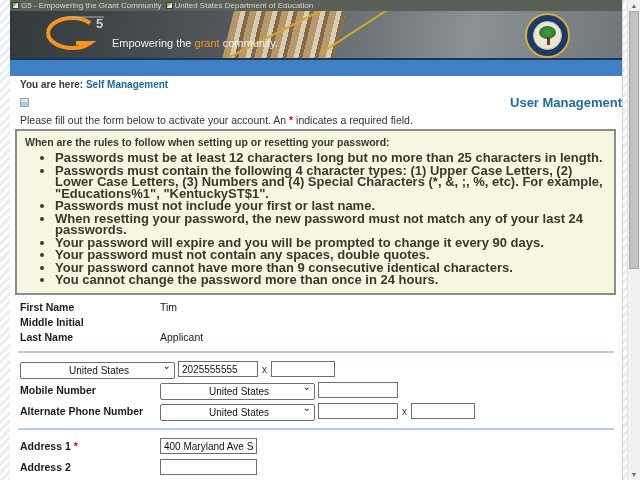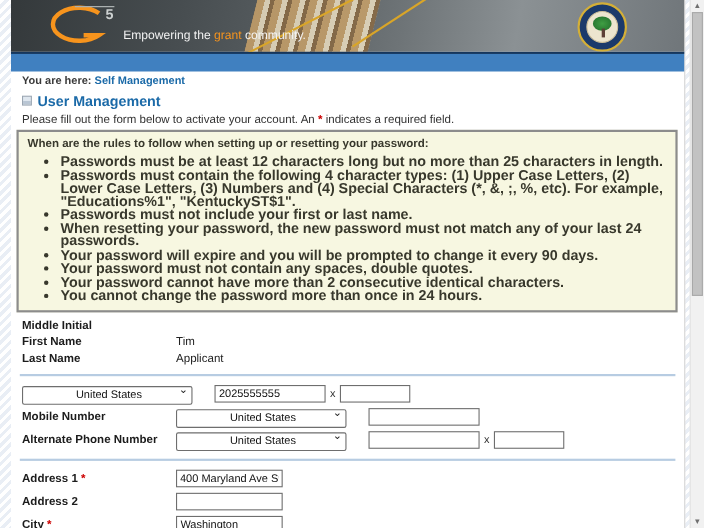--- a/index.html
+++ b/index.html
@@ -46,21 +46,21 @@
   .navbar { height:18px; background:#4080c0; border-top:2px solid #16365c;
             display:flex; align-items:center; gap:24px; padding-left:22px; }
   .navitem { color:#fff; font-weight:bold; font-size:14px; cursor:pointer;margin-top:36px; }
 
   .content { padding-left:10px; }
 
   .breadcrumb { margin-top:3px; font-size:10px; font-weight:bold; color:#3a3a3a; }
   .breadcrumb .link { color:#1b6aa8; }
 
   .pagetitle { margin-top:5px; display:flex; align-items:center; gap:5px;
-               color:#1b6aa8; font-weight:bold; font-size:13px; }
+               color:#1b6aa8; font-weight:bold; font-size:13px;justify-content:space-between; }
   .titleicon { width:9px; height:9px; border:1px solid #9aa6b2; background:
                linear-gradient(#dfe7ef 50%,#b9c6d4 50%); }
 
   .instruction { margin-top:4px; font-size:10.5px; color:#333; }
   .req { color:#cc0000; font-weight:bold; }
 
   .rulesbox { margin:3px 6px 0 -5px; background:#f7f7e1; border:2px solid #8c8c8c;
               padding:5px 8px 6px 8px; color:#38382c; }
   .rulesbox .rtitle { font-size:10.5px; font-weight:bold; }
   .rulesbox ul { margin-top:4px; padding-left:30px; }
@@ -76,40 +76,50 @@
 
   input[type=text] { height:16px; font-size:10px; font-family:inherit;
      border:1px solid #6e6e6e; padding:0 3px; background:#fff; color:#111; }
   .selwrap { position:relative; display:inline-block; }
   select { -webkit-appearance:none; appearance:none; height:17px; font-size:10px;
      font-family:inherit; border:1px solid #6e6e6e; background:#fff; color:#111;
      padding:0 16px 0 3px; border-radius:2px; }
   .selwrap::after { content:"⌄"; position:absolute; right:4px; top:0px; font-size:10px;
      color:#222; pointer-events:none; }
   .phone-sel select { width:155px;padding-left:48px; }
-  .phone-num { width:101px; margin-left:20px; }
+  .phone-num { width:80px; margin-left:3px; }
   .extx { font-size:10px; margin:0 4px; color:#333; }
   .phone-ext { width:64px; }
   .addr-input { width:97px; }
 
   
   .scrollbar { position:absolute; right:0; top:0; width:13px; height:480px;
                background:#f1f1f1; border-left:1px solid #e2e2e2; }
   .sb-up { position:absolute; top:1px; left:0; width:100%; text-align:center;
            font-size:7px; color:#6f6f6f; line-height:9px; cursor:pointer; }
   .sb-thumb { position:absolute; top:11px; left:1px; width:10px; height:258px;
               background:#c2c2c2; border:1px solid #a8a8a8; cursor:grab; }
   .sb-down { position:absolute; bottom:1px; left:0; width:100%; text-align:center;
              font-size:7px; color:#6f6f6f; line-height:9px; cursor:pointer; }
 </style>
 </head>
 <body>
 
 <div class="page">
 
+  <div class="tabstrip">
+    <div class="tab">
+      <span class="tabicon"></span>
+      <span>G5 - Empowering the Grant Community</span>
+    </div>
+    <div class="tab">
+      <span class="tabicon"></span>
+      <span>United States Department of Education</span>
+    </div>
+  </div>
 
   <div class="banner">
     <div class="shelves"></div>
     <div class="swoosh a"></div>
     <div class="swoosh b"></div>
     <div class="glogo">
       <svg width="78" height="42" viewBox="0 0 78 42">
         <path d="M 56 10 A 24 15 0 1 0 56 30 L 42 30" stroke="#f7941d" stroke-width="4" fill="none"></path>
         <line x1="34" y1="4" x2="70" y2="4" stroke="#aab0b0" stroke-width="1"></line>
         <text x="62" y="15" fill="#cdd1d1" font-size="13" font-weight="bold" font-family="Liberation Sans, sans-serif">5</text>
@@ -145,33 +155,33 @@
 
     <div class="rulesbox">
       <div class="rtitle">When are the rules to follow when setting up or resetting your password:</div>
       <ul>
         <li>Passwords must be at least 12 characters long but no more than 25 characters in length.</li>
         <li>Passwords must contain the following 4 character types: (1) Upper Case Letters, (2) Lower Case Letters, (3) Numbers and (4) Special Characters (*, &amp;, ;, %, etc). For example, "Educations%1", "KentuckyST$1".</li>
         <li>Passwords must not include your first or last name.</li>
         <li>When resetting your password, the new password must not match any of your last 24 passwords.</li>
         <li>Your password will expire and you will be prompted to change it every 90 days.</li>
         <li>Your password must not contain any spaces, double quotes.</li>
-        <li>Your password cannot have more than 2 consecutive identical characters.</li>
+        <li>Your password cannot have more than 9 consecutive identical characters.</li>
         <li>You cannot change the password more than once in 24 hours.</li>
       </ul>
     </div>
 
     <div class="fields">
+      <div class="row">
+        <span class="lbl">First Name</span>
+        <span class="val">Tim</span>
+      </div>
       <div class="row">
         <span class="lbl">Middle Initial</span>
         <span class="val"></span>
-      </div>
-      <div class="row">
-        <span class="lbl">First Name</span>
-        <span class="val">Tim</span>
       </div>
       <div class="row">
         <span class="lbl">Last Name</span>
         <span class="val">Applicant</span>
       </div>
     </div>
 
     <div class="divider"></div>
 
     <div>

